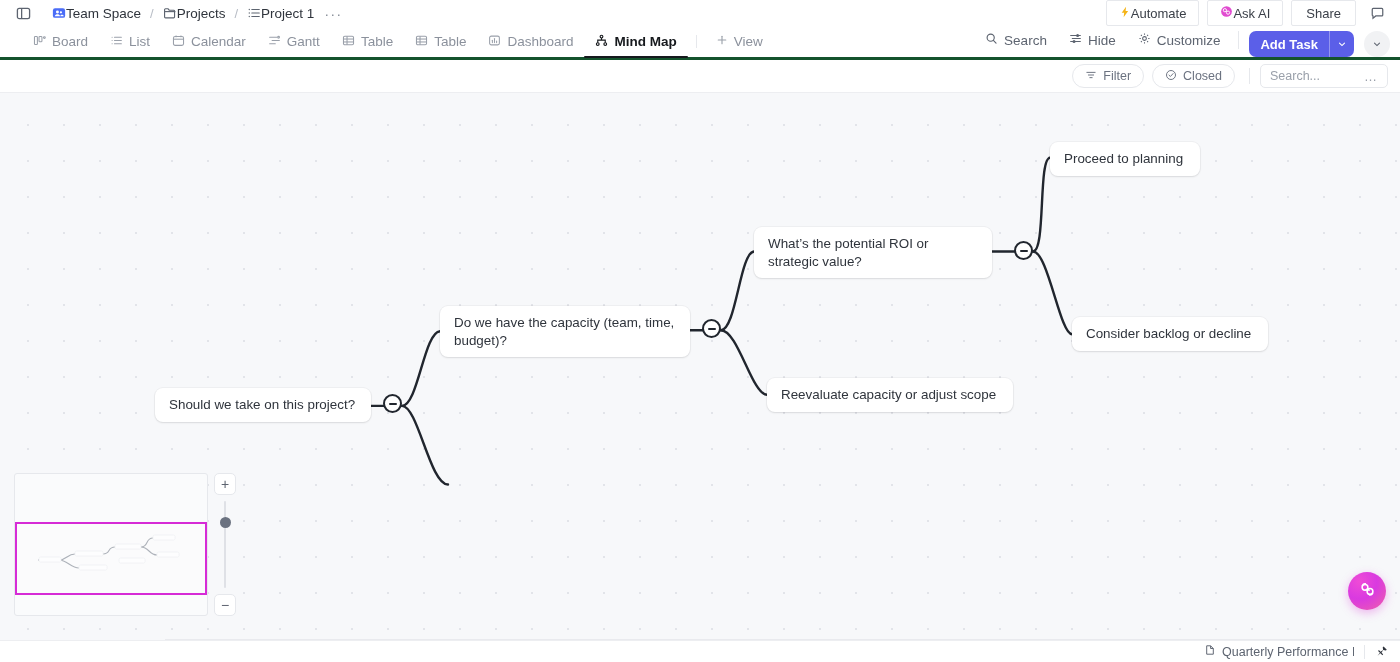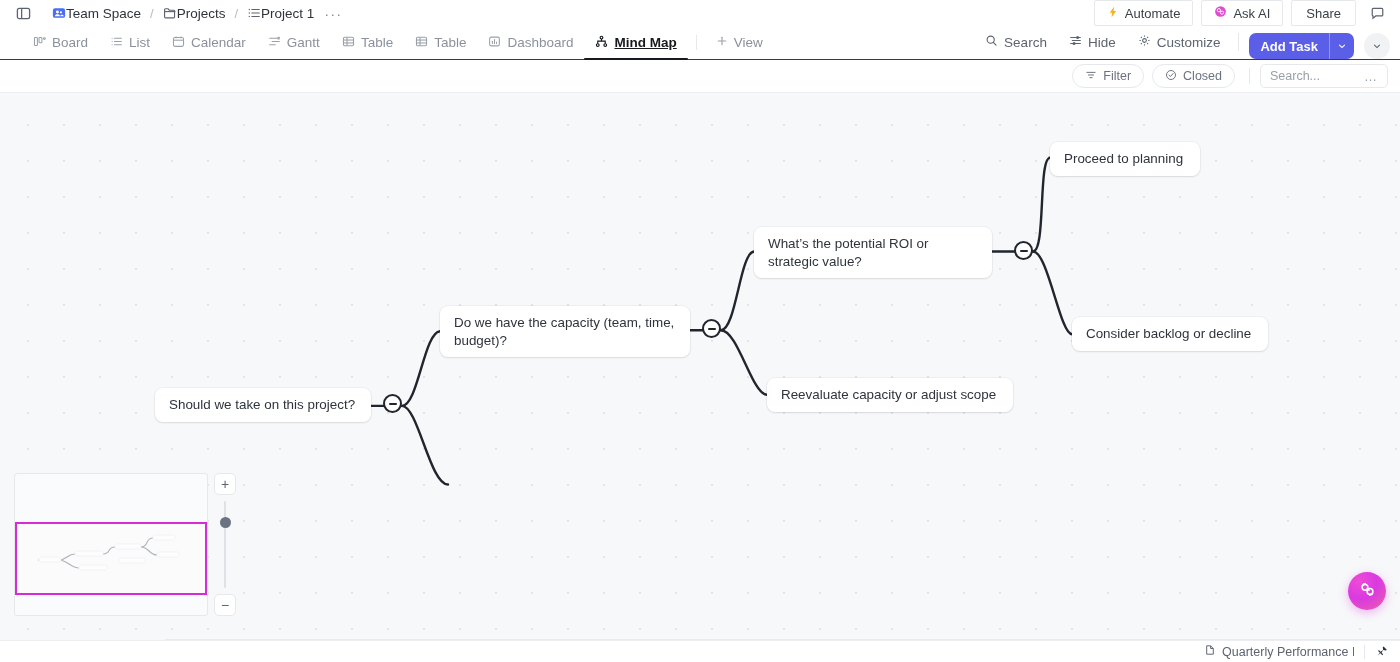--- a/index.html
+++ b/index.html
@@ -20,43 +20,43 @@
     background: #fff;
   }
   .sidebar-toggle { width: 22px; height: 22px; display: flex; align-items: center; justify-content: center; color: #5d6470; cursor: pointer; }
   .crumbs { display: flex; align-items: center; gap: 0px; margin-left: 18px; }
   .crumb { display: flex; align-items: center; gap: 0; font-size: 13.5px; color: #2f343c; cursor: pointer; }
   .crumb .ic { display: flex; align-items: center; }
   .crumb-sep { color: #b7bcc5; font-size: 13px; margin: 0 9px; }
   .crumb-dots { color: #8b919c; font-size: 15px; margin-left: 10px; letter-spacing: 1px; cursor: pointer; line-height: 1; }
   .topbar-right { margin-left: auto; display: flex; align-items: center; gap: 8px; }
   .pill {
-    display: flex; align-items: center; gap: 6px;
+    display: flex; align-items: center; 
     height: 26px; padding: 0 12px;
     border: 1px solid #e6e8ec; border-radius: 2px;
     font-size: 13px; color: #3b4049; background: #fff; cursor: pointer;
     white-space: nowrap;
   }
   .pill.share { padding: 0 14px; }
   .chat-ico { width: 26px; height: 26px; display: flex; align-items: center; justify-content: center; color: #5d6470; cursor: pointer; }
 
   
   .tabsrow {
     height: 34px; flex: 0 0 34px;
     display: flex; align-items: stretch;
     padding: 0 10px 0 22px;
-    border-bottom: 1px solid #14532d;
+    border-bottom: 3px solid #14532d;
     background: #fff;
   }
   .tab {
     display: flex; align-items: center; gap: 6px;
     padding: 0 11px; font-size: 13.5px; color: #8b919c;
     cursor: pointer; position: relative; white-space: nowrap;
   }
-  .tab.active { color: #16191d; font-weight: bold; text-decoration: underline; }
+  .tab.active { color: #16191d; font-weight: bold; }
   .tab.active::after {
     content: ""; position: absolute; left: 0; right: 0; bottom: -1px;
     height: 2px; background: #16191d; border-radius: 2px;
   }
   .tab-sep { width: 1px; background: #e6e8ec; margin: 9px 8px; }
   .tab.addview { color: #8b919c; }
   .tabsrow-right { margin-left: auto; display: flex; align-items: flex-end; gap: 2px; }
   .tr-item {
     display: flex; align-items: center; gap: 6px;
     padding: 0 10px; height: 34px; font-size: 13.5px; color: #5d6470; cursor: pointer; white-space: nowrap;

